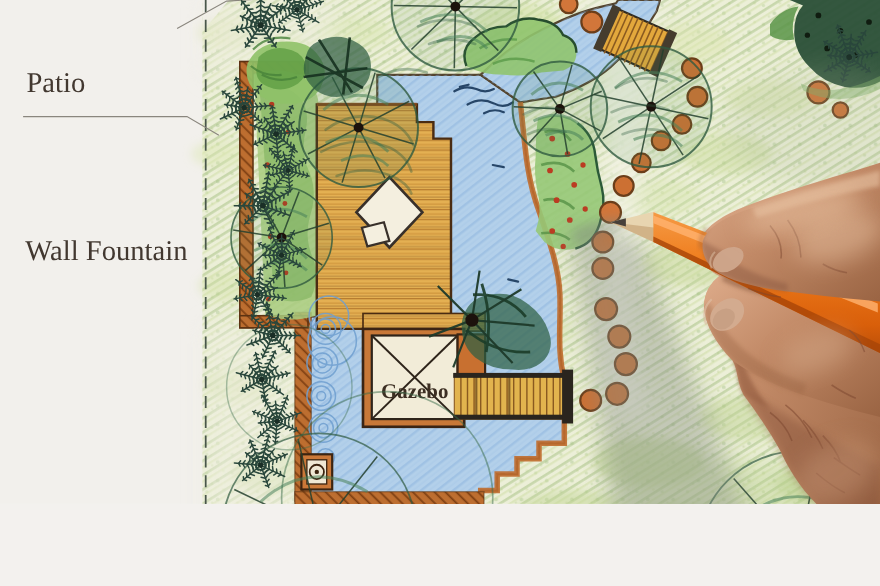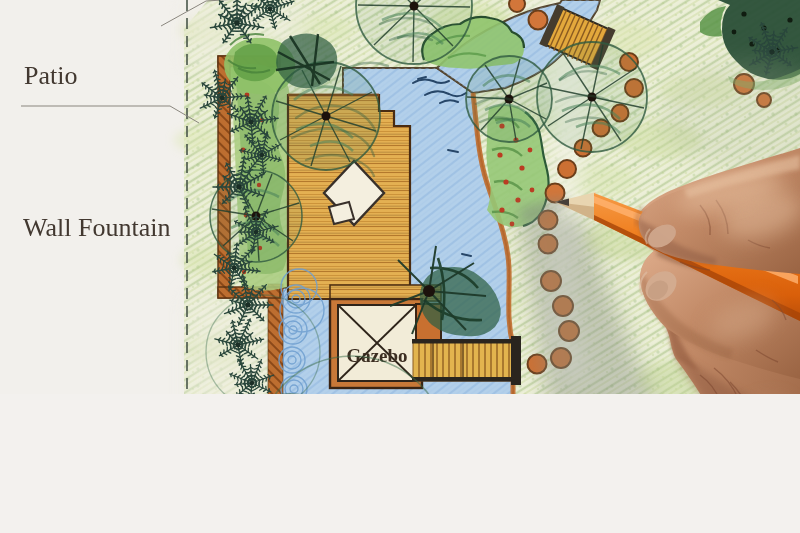--- a/index.html
+++ b/index.html
@@ -1,16 +1,16 @@
 <!DOCTYPE html>
 <html><head>
 <meta charset="utf-8">
 <style>
 html,body{margin:0;padding:0;background:#f3f1ee;}
-#scene{width:800px;height:394px;position:relative;overflow:hidden;font-family:"Liberation Serif",serif;}
+#scene{width:800px;height:458px;position:relative;overflow:hidden;font-family:"Liberation Serif",serif;}
 </style>
 </head>
 <body>
 <div id="scene">
 <svg width="800" height="533" viewBox="0 0 800 533">
 <defs>
 <pattern id="lawnhatch" width="11" height="11" patternUnits="userSpaceOnUse" patternTransform="rotate(-32)">
 <rect width="11" height="11" fill="none"></rect>
 <line x1="0" y1="2" x2="11" y2="2" stroke="#a3c07f" stroke-width="2.4" opacity="0.5"></line>
 <line x1="0" y1="7" x2="11" y2="7" stroke="#c9da9a" stroke-width="2" opacity="0.45"></line>

